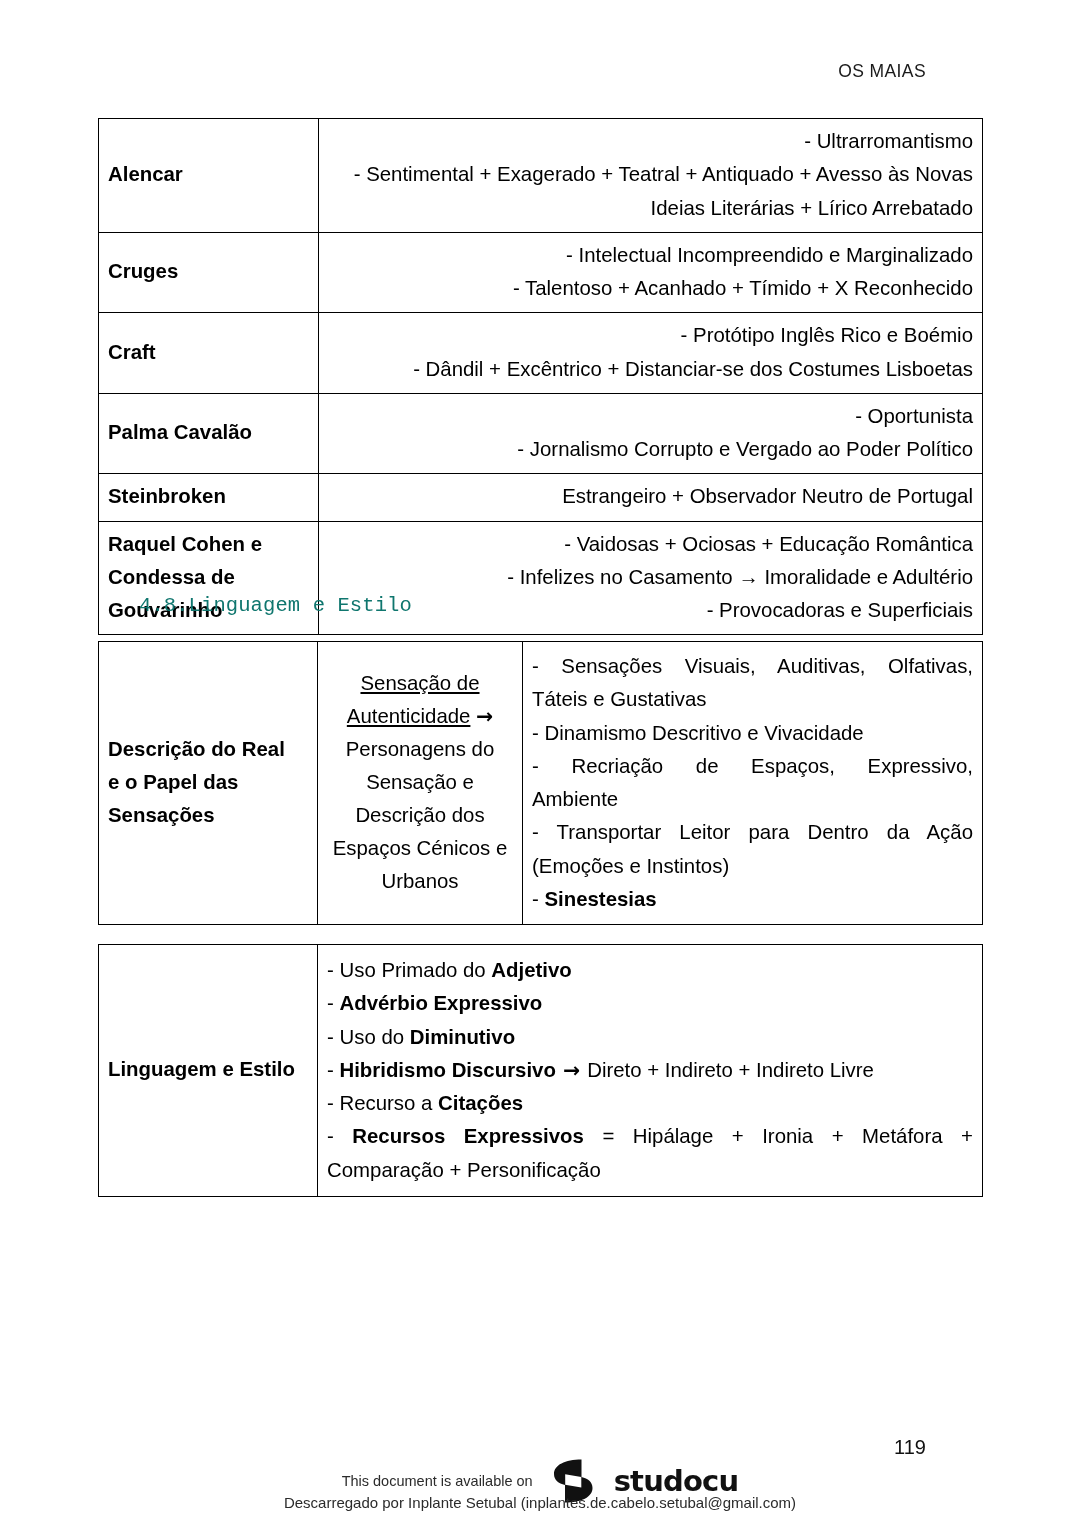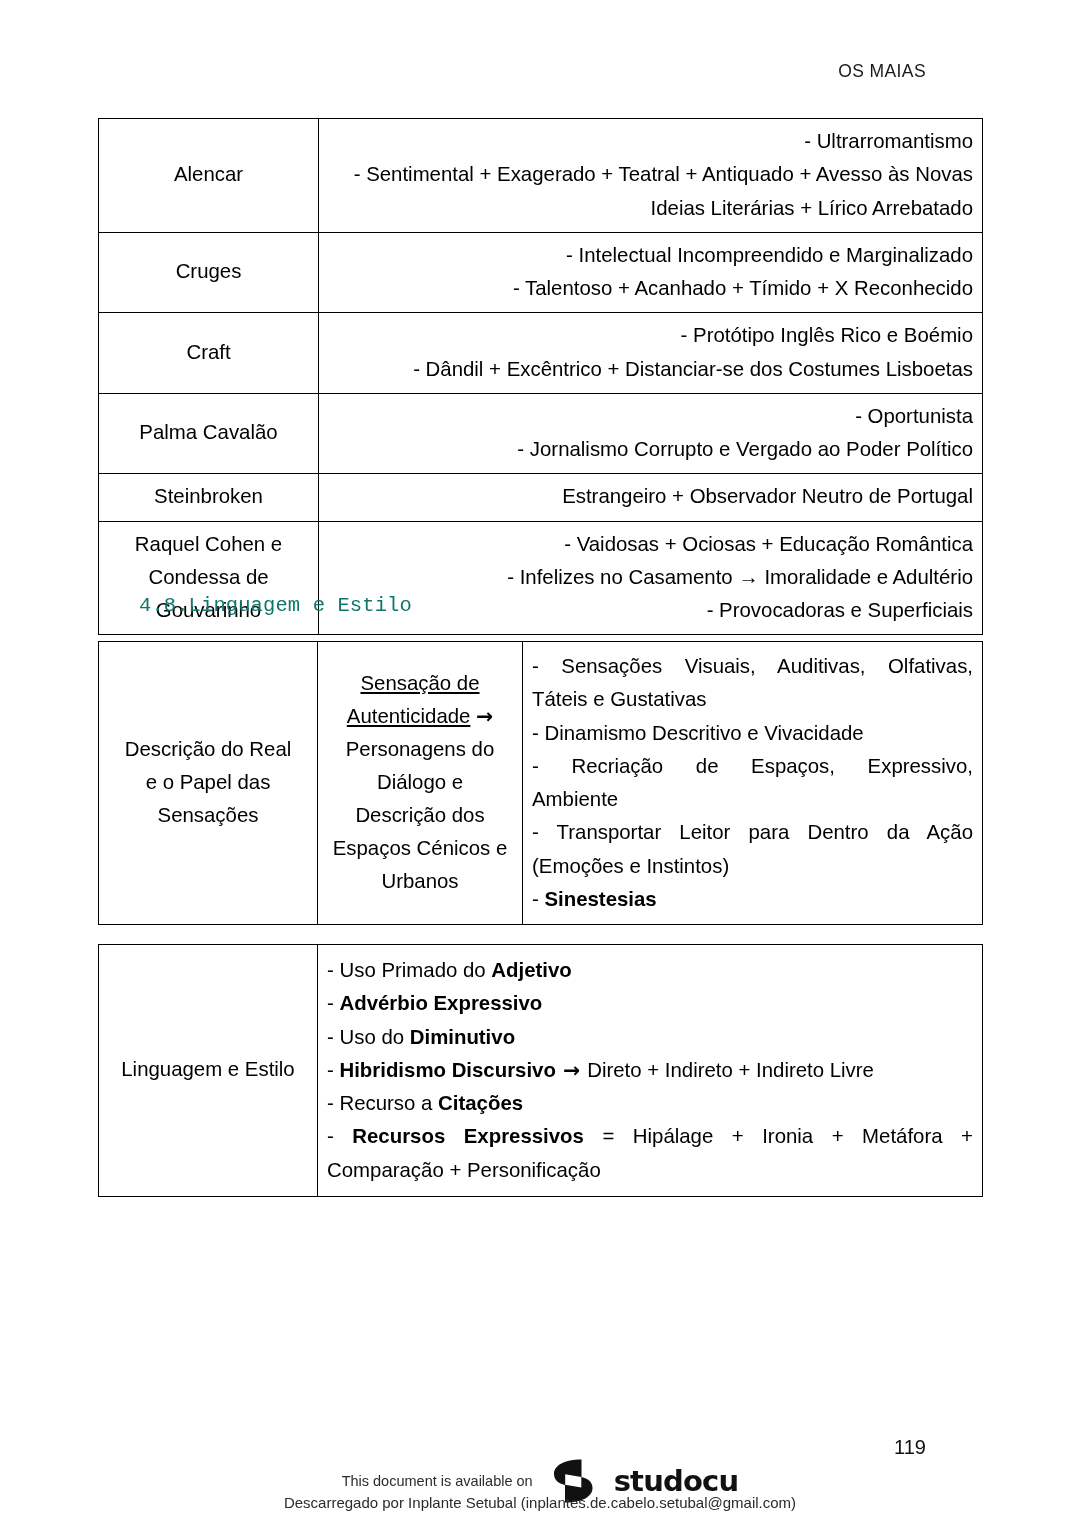--- a/index.html
+++ b/index.html
@@ -43,22 +43,22 @@
     color: #000;
   }
   table.grid td {
     border: 1.6px solid #000000;
     vertical-align: middle;
     padding: 6px 9px 7px 9px;
     font-size: 20.4px;
     line-height: 1.63;
   }
   td.keycell {
-    text-align: center;
-    font-weight: normal;
+    text-align: left;
+    font-weight: bold;
     padding-left: 4px;
     padding-right: 4px;
   }
   td.bodycell {
     text-align: right;
   }
   .ln { display: block; white-space: normal; }
 
   
   #table-characters { left: 98px; top: 118px; width: 884px; }
@@ -236,21 +236,21 @@
       <tr>
         <td class="keycell">
           <span class="ln">Descrição do Real</span>
           <span class="ln">e o Papel das</span>
           <span class="ln">Sensações</span>
         </td>
         <td class="midcell">
           <span class="ln u">Sensação de</span>
           <span class="ln"><span class="u">Autenticidade</span> <span class="arrow">→</span></span>
           <span class="ln">Personagens do</span>
-          <span class="ln">Diálogo e</span>
+          <span class="ln">Sensação e</span>
           <span class="ln">Descrição dos</span>
           <span class="ln">Espaços Cénicos e</span>
           <span class="ln">Urbanos</span>
         </td>
         <td class="listcell">
           <span class="jline">- Sensações Visuais, Auditivas, Olfativas,</span>
           <span class="jline nolast">Táteis e Gustativas</span>
           <span class="jline nolast">- Dinamismo Descritivo e Vivacidade</span>
           <span class="jline">-  Recriação  de  Espaços,  Expressivo,</span>
           <span class="jline nolast">Ambiente</span>

